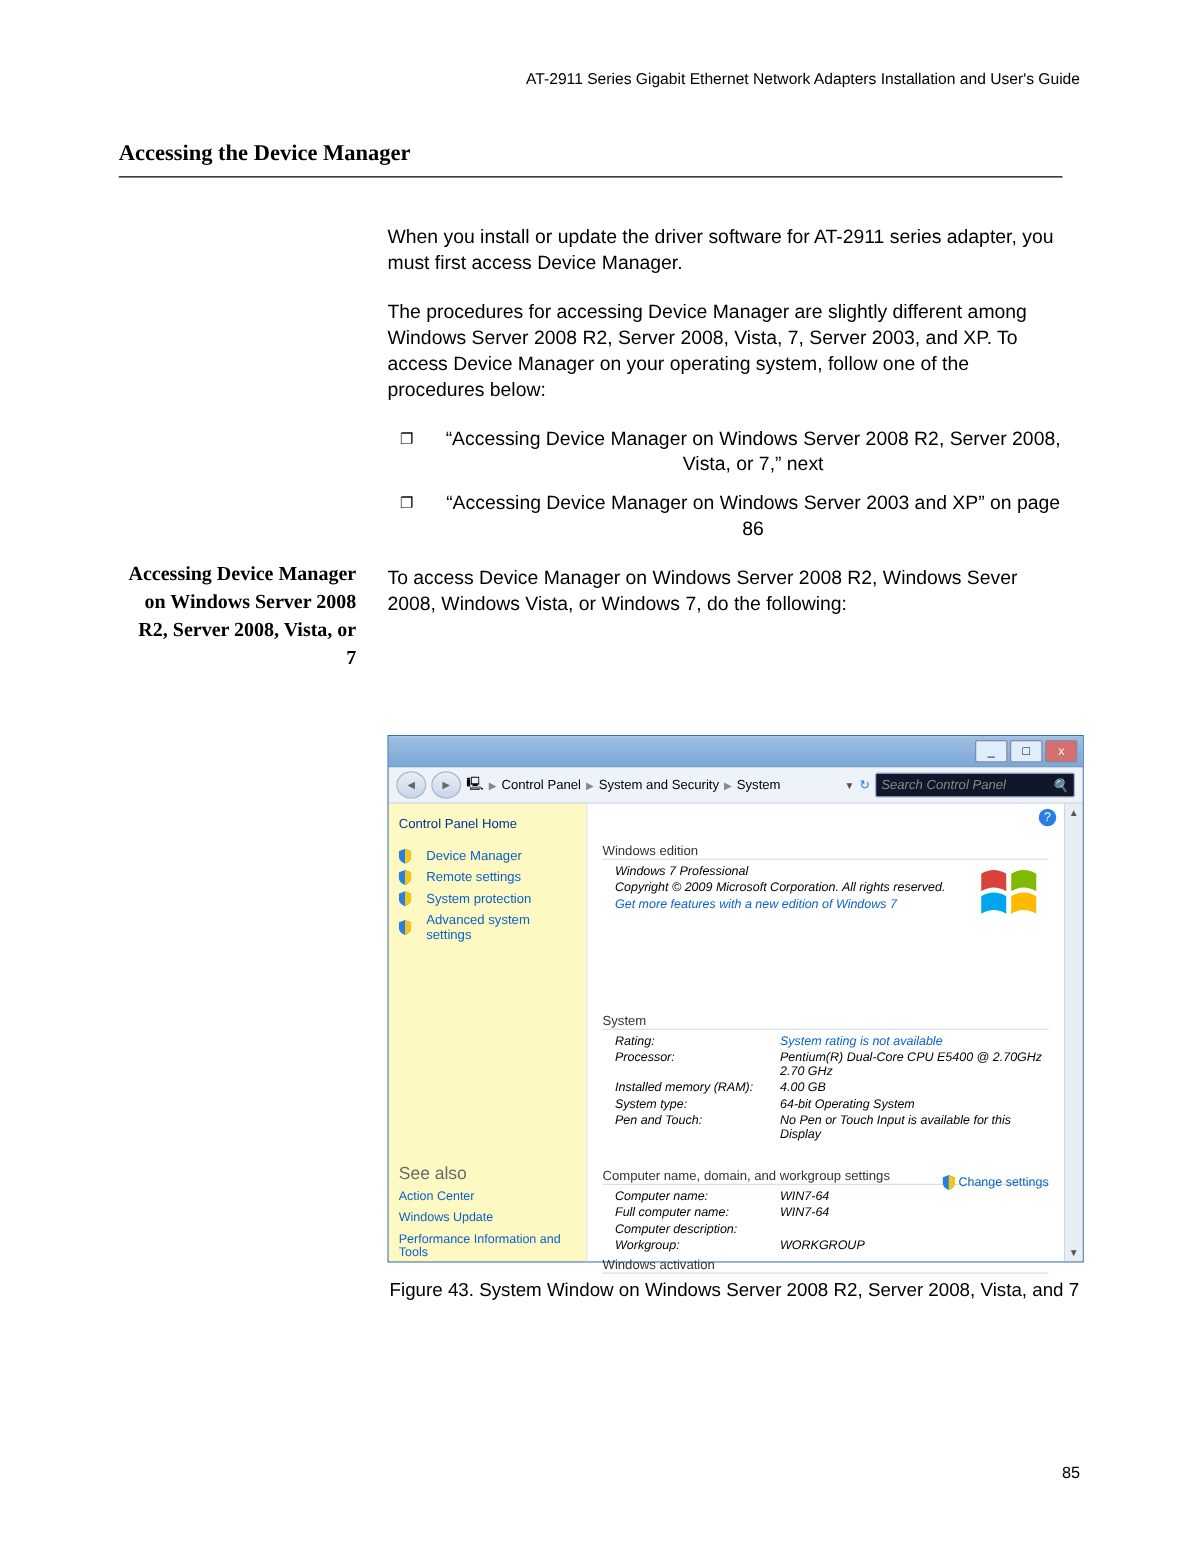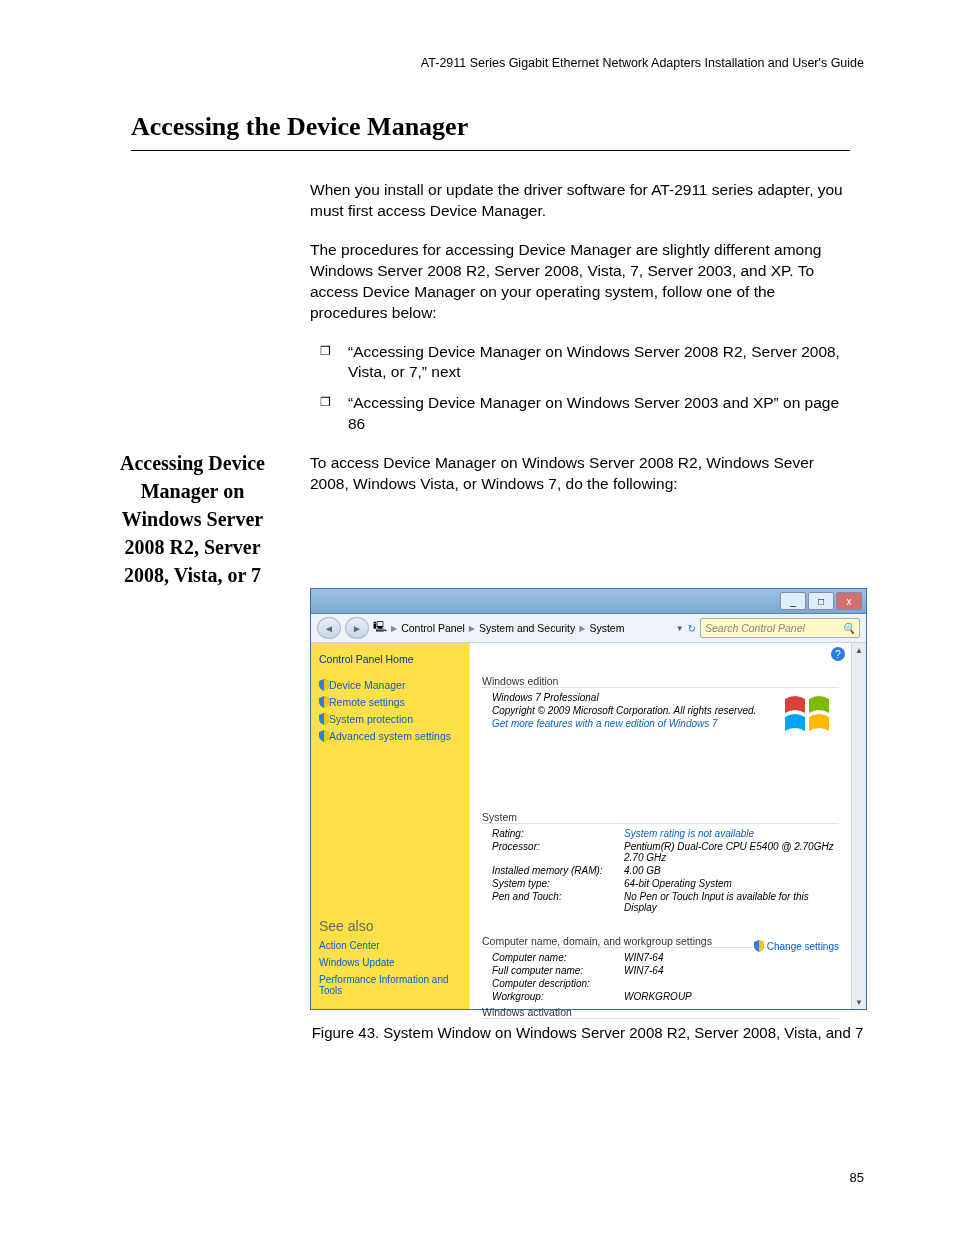--- a/index.html
+++ b/index.html
@@ -18,52 +18,51 @@
     top: 56px;
     right: 90px;
     font-size: 12.5px;
   }
   .main-title {
     position: absolute;
     top: 112px;
     left: 95px;
     right: 104px;
     font-family: "Times New Roman", Times, serif;
-    font-size: 26px;
+    font-size: 18px;
     font-weight: bold;
     border-bottom: 1px solid #000;
     padding-bottom: 8px;
-    margin-left: 36px;
   }
   .body-col {
     position: absolute;
     top: 180px;
     left: 310px;
     right: 97px;
     font-size: 15.5px;
     line-height: 1.35;
   }
   .body-col p { margin: 0 0 18px 0; }
   .checklist { list-style: none; padding: 0; margin: 0 0 18px 10px;}
-  .checklist li { position: relative; padding-left: 28px; margin-bottom: 10px; }
+  .checklist li { position: relative; padding-left: 28px; margin-bottom: 10px; text-align: center; }
   .checklist li::before {
     content: "❐";
     position: absolute;
     left: 0;
     top: 1px;
     font-size: 12px;
   }
   .side-heading {
     position: absolute;
     top: 449px;
     left: 100px;
     width: 185px;
-    text-align: center;
+    text-align: right;
     font-family: "Times New Roman", Times, serif;
-    font-size: 20px;
+    font-size: 16px;
     font-weight: bold;
     line-height: 1.4;
   }
   .ol1 { margin: 0 0 14px 0; padding-left: 26px; }
   .ol1 li { padding-left: 4px; }
   .step-sub { margin: 14px 0 0 0; }
   .figure-wrap {
     position: absolute;
     top: 588px;
     left: 310px;
@@ -97,26 +96,26 @@
     align-items:center;
     padding: 0 6px;
     gap:4px;
   }
   .navbtn {
     width:22px; height:20px; border-radius:50%; background:linear-gradient(#e8eef6,#c8d6ea); border:1px solid #a8b8cc; display:flex;align-items:center;justify-content:center;font-size:10px;color:#666;
   }
   .breadcrumb { font-size:10.5px; display:flex; align-items:center; gap:4px; flex:1;}
   .breadcrumb .sep{color:#888;font-size:8px;}
   .search {
-    width:150px; height:18px; border:1px solid #aac; border-radius:2px; background:#fef9c3; font-style:italic; color:#888; padding:0 4px; display:flex; align-items:center; justify-content:space-between;
+    width:150px; height:18px; border:1px solid #aac; border-radius:2px; background:#0f172a; font-style:italic; color:#888; padding:0 4px; display:flex; align-items:center; justify-content:space-between;
   }
   .win-body { display:flex; height: 366px; }
-  .sidepane { width:142px; background:#fde047; padding:10px 8px; font-size:10.5px; }
+  .sidepane { width:142px; background:#fef9c3; padding:10px 8px; font-size:10.5px; }
   .cph { color:#003399; margin-bottom:14px;}
-  .sidelink { display:flex; align-items:center; gap:0; color:#0a61c9; margin:5px 0; }
+  .sidelink { display:flex; align-items:center; gap:12px; color:#0a61c9; margin:5px 0; }
   .shield { width:10px; height:12px; display:inline-block;}
   .shield svg{width:10px;height:12px;}
   .seealso { margin-top:176px; color:#6a6a6a; font-size:14px;}
   .salink{ color:#0a61c9; font-size:10px; margin-top:6px; display:block;}
   .mainpane { flex:1; background:#fff; padding:10px 12px; position:relative; border-left:1px solid #e0e6ef;}
   .mp-head { color:#003399; font-size:13px; margin-bottom:12px;}
   .fieldset-title{ font-size:10.5px; color:#333; margin:22px 0 4px 0; border-bottom:1px solid #d8e0ea;}
   .kv { display:flex; font-size:10px; margin:2px 0 2px 10px;font-style:italic;}
   .kv .k{ width:132px;}
   .kv .v{ flex:1;}

